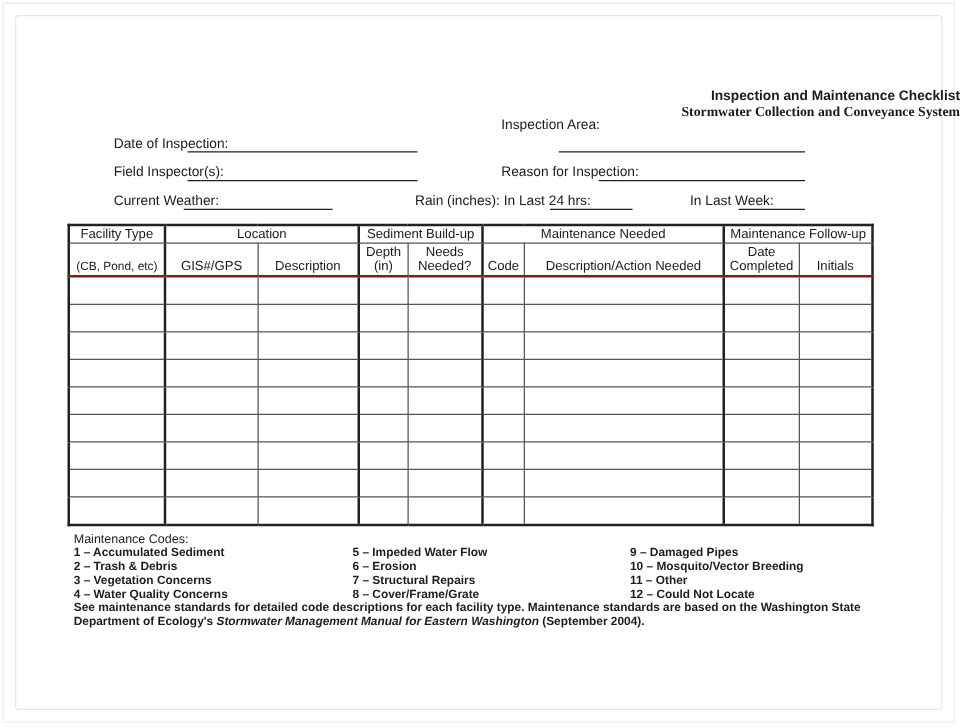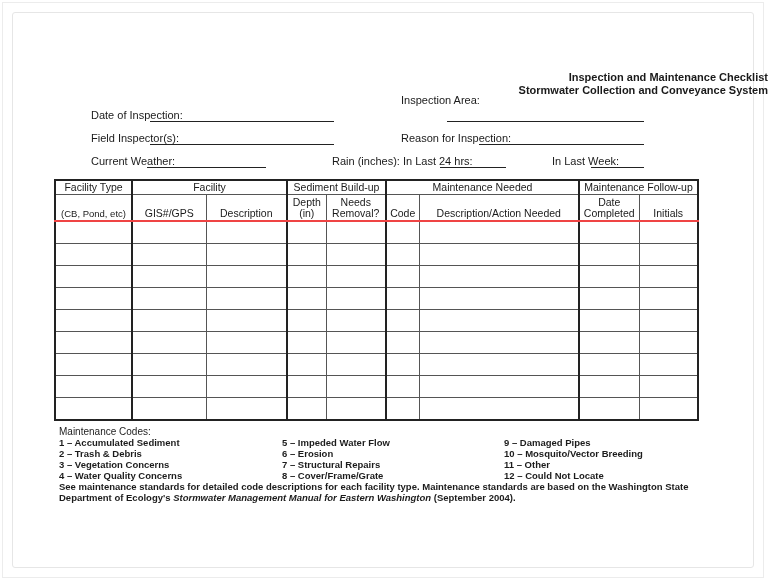--- a/index.html
+++ b/index.html
@@ -5,32 +5,32 @@
   html, body { margin: 0; padding: 0; background: #ffffff; }
   body { width: 768px; height: 582px; position: relative; overflow: hidden;
          font-family: "Liberation Sans", sans-serif; color: #1a1a1a; }
   .outer-frame { position: absolute; left: 2px; top: 2px; width: 762px; height: 576px;
                  border: 1px solid #ececec; box-sizing: border-box; }
   .inner-frame { position: absolute; left: 12px; top: 12px; width: 742px; height: 556px;
                  border: 1px solid #e6e6e6; box-sizing: border-box; border-radius: 3px; }
   .title { position: absolute; left: 0; width: 768px; text-align: right;
            font-weight: bold; font-size: 11px; letter-spacing: 0; }
   .t1 { top: 71px; }
-  .t2 { top: 84px; }
+  .t2 { top: 84px; font-family: Liberation Serif, serif; }
   .field-label { position: absolute; font-size: 11px; white-space: nowrap; margin-left: 32px; }
   .field-line { position: absolute; border-bottom: 1px solid #222; height: 0; }
   table.grid { position: absolute; left: 54px; top: 179px; border-collapse: collapse;
                table-layout: fixed; font-size: 10.5px; }
   table.grid td, table.grid th { border: 1px solid #555; padding: 0; text-align: center;
                font-weight: normal; vertical-align: bottom; line-height: 11px; overflow: hidden; }
   table.grid .thick-l { border-left: 2px solid #222; }
   table.grid .outer-l { border-left: 2px solid #222; }
   table.grid .outer-r { border-right: 2px solid #222; margin-top: 22px; }
   table.grid tr.h1 th { height: 13px; vertical-align: middle; border-top: 2px solid #222; }
-  table.grid tr.h2 th { height: 24px; border-bottom: 2px solid #ef4444; padding-bottom: 1px; }
+  table.grid tr.h2 th { height: 24px; border-bottom: 2px solid #7f1d1d; padding-bottom: 1px; }
   table.grid tr.data td { height: 21px; }
   table.grid tr.last td { border-bottom: 2px solid #222; }
   .codes { position: absolute; left: 59px; top: 426px; font-size: 9.5px; line-height: 11px;
            font-weight: bold; color: #1c1c1c; }
   .codes .heading { font-weight: normal; font-size: 10px; }
   .codes .col { position: absolute; top: 11px; white-space: nowrap; }
   .codes .c1 { left: 0; }
   .codes .c2 { left: 223px; }
   .codes .c3 { left: 445px; }
   .codes .note { position: absolute; top: 55px; left: 0; width: 640px; white-space: nowrap; }
@@ -74,31 +74,31 @@
     <col style="width:39px">
       <col style="width:60px">
       <col style="width:33px">
     <col style="width:160px">
       <col style="width:60px">
       <col style="width:59px">
   </colgroup>
   <tbody>
       <tr class="h1">
     <th class="outer-l">Facility Type</th>
-    <th class="thick-l" colspan="2">Facility</th>
+    <th class="thick-l" colspan="2">Location</th>
     <th class="thick-l" colspan="2">Sediment Build-up</th>
     <th class="thick-l" colspan="2">Maintenance Needed</th>
     <th class="thick-l outer-r" colspan="2">Maintenance Follow-up</th>
   </tr>
   <tr class="h2">
     <th class="outer-l" style="font-size:9.5px">(CB, Pond, etc)</th>
     <th class="thick-l">GIS#/GPS</th>
     <th>Description</th>
     <th class="thick-l">Depth (in)</th>
-    <th>Needs Removal?</th>
+    <th>Needs Needed?</th>
     <th class="thick-l">Code</th>
     <th>Description/Action Needed</th>
     <th class="thick-l">Date Completed</th>
     <th class="outer-r">Initials</th>
   </tr>
   </tbody>
     <tbody id="table-body">
       <tr class="data">
         <td class="outer-l"></td>
         <td class="thick-l"></td>

